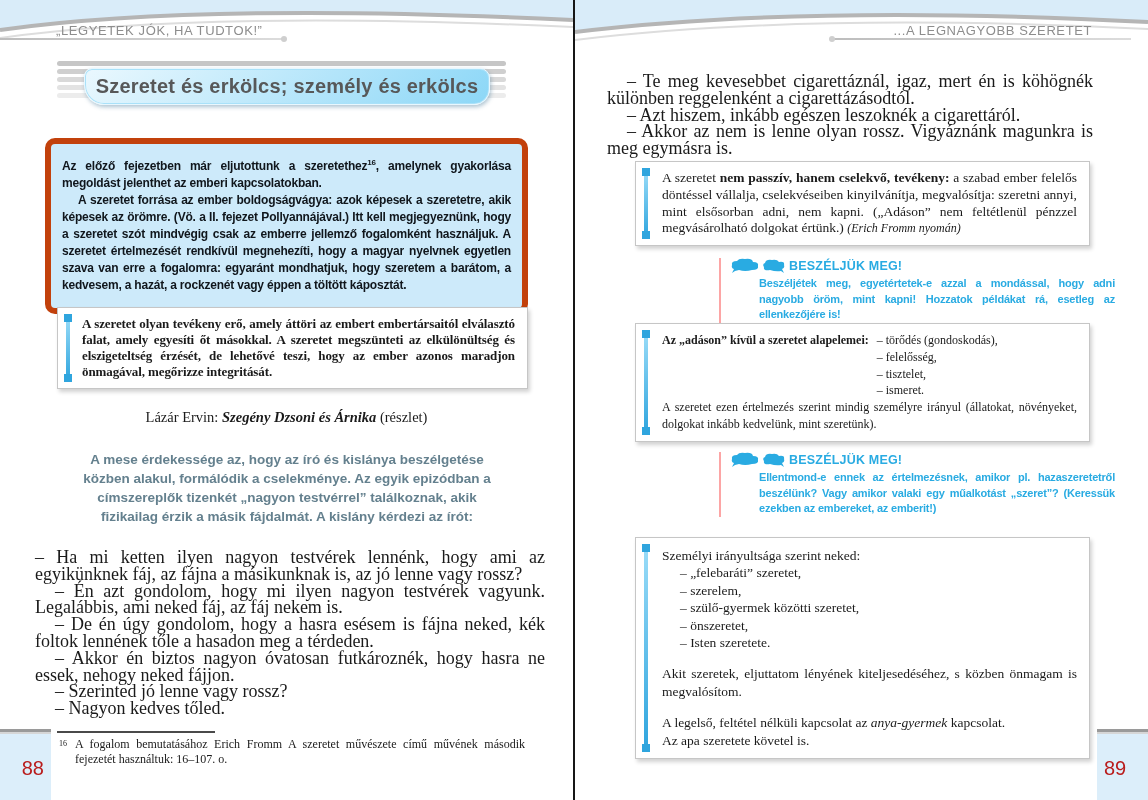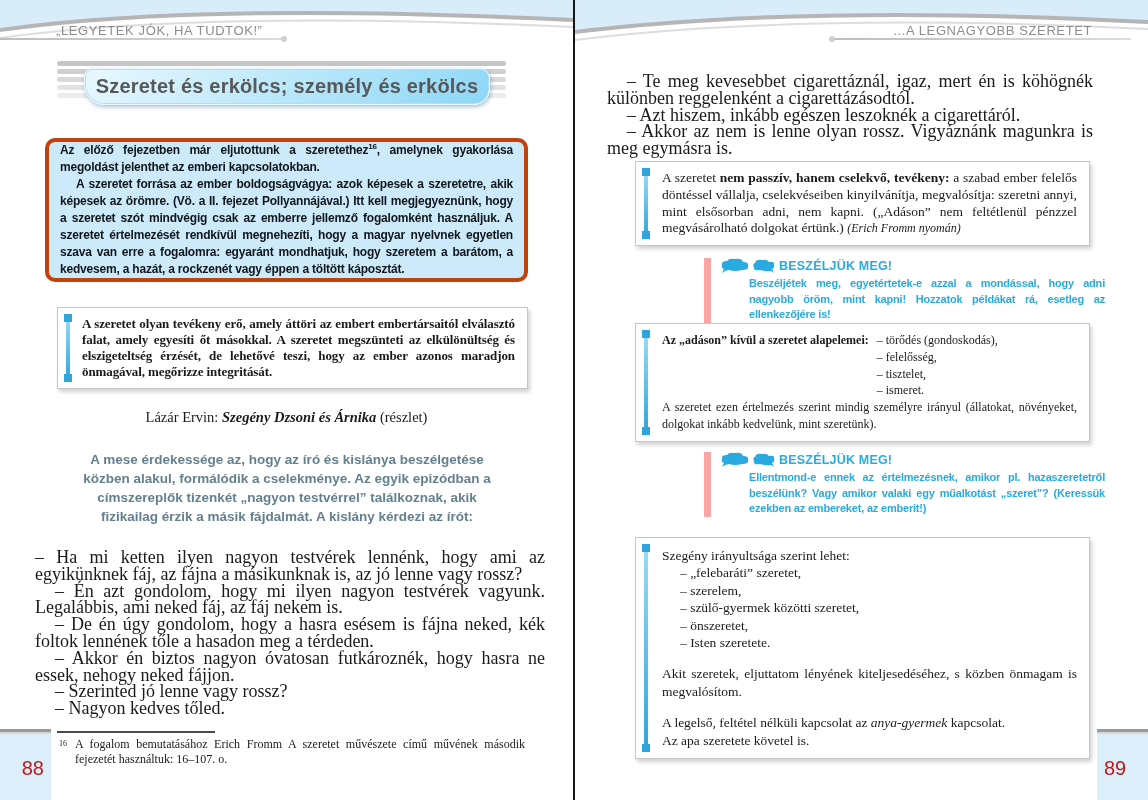--- a/index.html
+++ b/index.html
@@ -31,22 +31,22 @@
   .banner{position:absolute;left:84px;top:68px;width:404px;height:35px;
           background:linear-gradient(135deg,#eaf8fe 0%,#bfe9fb 45%,#8cd7f7 100%);
           border:1px solid #e8f7fe;border-radius:8px 10px 16px 20px;
           box-shadow:1px 2px 4px rgba(70,120,150,.45), inset 0 0 0 1px #a9e1f9;
           display:flex;align-items:center;justify-content:center;}
   .banner-text{font-family:"Liberation Sans",sans-serif;font-weight:bold;font-size:20px;
                color:#575859;letter-spacing:.2px;white-space:nowrap;}
 
   
   .intro-box{position:absolute;left:45px;top:138px;width:483px;box-sizing:border-box;
-             background:#cdeafa;border:4px solid #c2410c;border-radius:10px;
-             padding:0 11px;font-family:"Liberation Sans",sans-serif;font-weight:bold;
+             background:#cdeafa;border:6px solid #c2410c;border-radius:10px;
+             padding:14px 11px;font-family:"Liberation Sans",sans-serif;font-weight:bold;
              font-size:12px;letter-spacing:-.2px;line-height:17px;color:#10161c;text-align:justify;}
   .intro-box p{margin:0;}
   .intro-box p.indent{text-indent:16px;}
   sup{font-size:8px;vertical-align:super;line-height:0;}
 
   
   .white-box{position:absolute;box-sizing:border-box;background:#fff;border:1px solid #c6c6c6;
              box-shadow:2px 3px 4px rgba(0,0,0,.18);}
   .accent-bar{position:absolute;left:8px;top:8px;bottom:8px;width:4px;
               background:linear-gradient(180deg,#9adcf8,#2fa5de);}
@@ -96,21 +96,21 @@
   .elements-body{margin-top:0;text-align:justify;}
   .types-box{left:60px;top:537px;width:455px;padding:9px 12px 9px 26px;
              font-size:13.5px;line-height:17.4px;}
   .types-items{padding-left:18px;}
   .types-box p{margin:0;}
   .types-gap{height:14px;}
   .it{font-style:italic;}
   b{font-weight:bold;}
 
   
-  .discuss{position:absolute;left:129px;width:384px;border-left:7px solid #fca5a5;
+  .discuss{position:absolute;left:144px;width:384px;border-left:2px solid #fca5a5;
            padding-left:10px;font-family:"Liberation Sans",sans-serif;color:#29abe2;}
   .discuss-title-row{display:flex;align-items:center;gap:4px;margin-bottom:3px;}
   .discuss-title{font-weight:bold;font-size:12.5px;letter-spacing:.2px;}
   .discuss-body{font-weight:bold;font-size:11px;letter-spacing:-.2px;line-height:15.6px;text-align:justify;margin-left:28px;}
   .bubble-icon{flex:0 0 auto;}
 </style>
 </head>
 <body>
 
 <div class="spread">
@@ -249,21 +249,21 @@
         <span class="discuss-title">BESZÉLJÜK MEG!</span>
       </div>
       <div class="discuss-body">Ellentmond-e ennek az értelmezésnek, amikor pl. hazaszeretetről beszélünk? Vagy amikor valaki egy műalkotást „szeret”? (Keressük ezekben az embereket, az emberit!)</div>
     </div>
 
     <div class="white-box types-box">
       <div class="accent-bar">
         <span class="cap cap-top"></span>
         <span class="cap cap-bottom"></span>
       </div>
-      <p>Szegény irányultsága szerint lehet:</p>
+      <p>Személyi irányultsága szerint neked:</p>
       <div class="types-items">
         <div>– „felebaráti” szeretet,</div>
         <div>– szerelem,</div>
         <div>– szülő-gyermek közötti szeretet,</div>
         <div>– önszeretet,</div>
         <div>– Isten szeretete.</div>
       </div>
       <div class="types-gap"></div>
       <p style="text-align:justify;">Akit szeretek, eljuttatom lényének kiteljesedéséhez, s közben önmagam is megvalósítom.</p>
       <div class="types-gap"></div>

